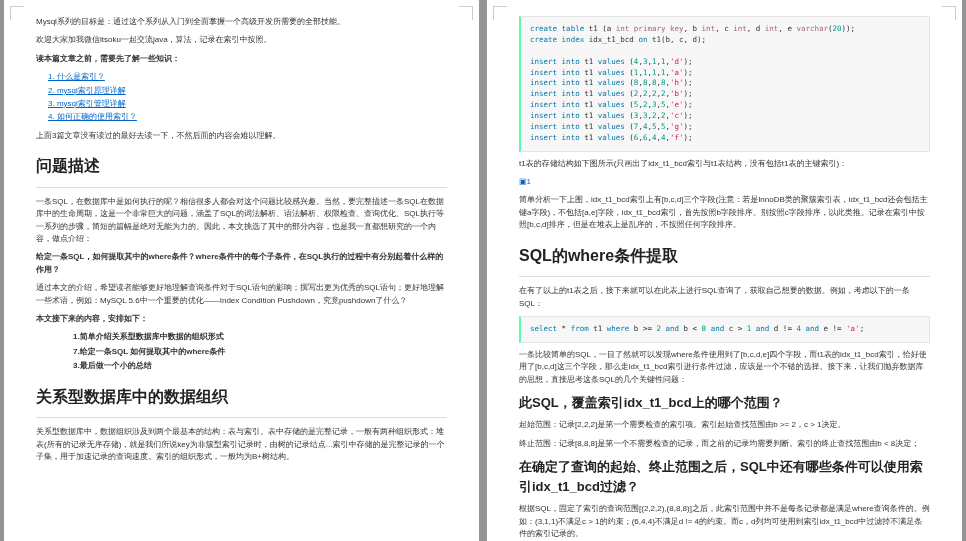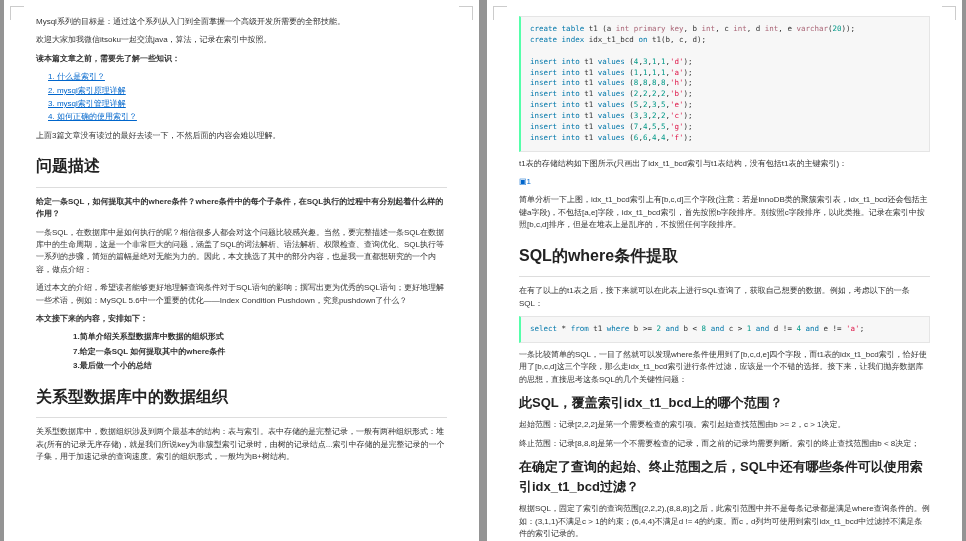--- a/index.html
+++ b/index.html
@@ -27,22 +27,22 @@
   <p class="para bold">读本篇文章之前，需要先了解一些知识：</p>
   <div class="links">
     <a>1. 什么是索引？</a>
     <a>2. mysql索引原理详解</a>
     <a>3. mysql索引管理详解</a>
     <a>4. 如何正确的使用索引？</a>
   </div>
   <p class="para">上面3篇文章没有读过的最好去读一下，不然后面的内容会难以理解。</p>
   <h2>问题描述</h2>
   <div class="hr"></div>
+  <p class="para">一条SQL，在数据库中是如何执行的呢？相信很多人都会对这个问题比较感兴趣。当然，要完整描述一条SQL在数据库中的生命周期，这是一个非常巨大的问题，涵盖了SQL的词法解析、语法解析、权限检查、查询优化、SQL执行等一系列的步骤，简短的篇幅是绝对无能为力的。因此，本文挑选了其中的部分内容，也是我一直都想研究的一个内容，做点介绍：</p>
   <p class="para bold">给定一条SQL，如何提取其中的where条件？where条件中的每个子条件，在SQL执行的过程中有分别起着什么样的作用？</p>
-  <p class="para">一条SQL，在数据库中是如何执行的呢？相信很多人都会对这个问题比较感兴趣。当然，要完整描述一条SQL在数据库中的生命周期，这是一个非常巨大的问题，涵盖了SQL的词法解析、语法解析、权限检查、查询优化、SQL执行等一系列的步骤，简短的篇幅是绝对无能为力的。因此，本文挑选了其中的部分内容，也是我一直都想研究的一个内容，做点介绍：</p>
   <p class="para">通过本文的介绍，希望读者能够更好地理解查询条件对于SQL语句的影响；撰写出更为优秀的SQL语句；更好地理解一些术语，例如：MySQL 5.6中一个重要的优化——Index Condition Pushdown，究竟pushdown了什么？</p>
   <p class="para bold">本文接下来的内容，安排如下：</p>
   <ol class="nlist bold" style="list-style:none;margin-left:37px;">
     <li>1.简单介绍关系型数据库中数据的组织形式</li>
     <li>7.给定一条SQL 如何提取其中的where条件</li>
     <li>3.最后做一个小的总结</li>
   </ol>
   <h2>关系型数据库中的数据组织</h2>
   <div class="hr"></div>
   <p class="para">关系型数据库中，数据组织涉及到两个最基本的结构：表与索引。表中存储的是完整记录，一般有两种组织形式：堆表(所有的记录无序存储)，就是我们所说key为非簇型索引记录时，由树的记录结点...索引中存储的是完整记录的一个子集，用于加速记录的查询速度。索引的组织形式，一般均为B+树结构。</p>

